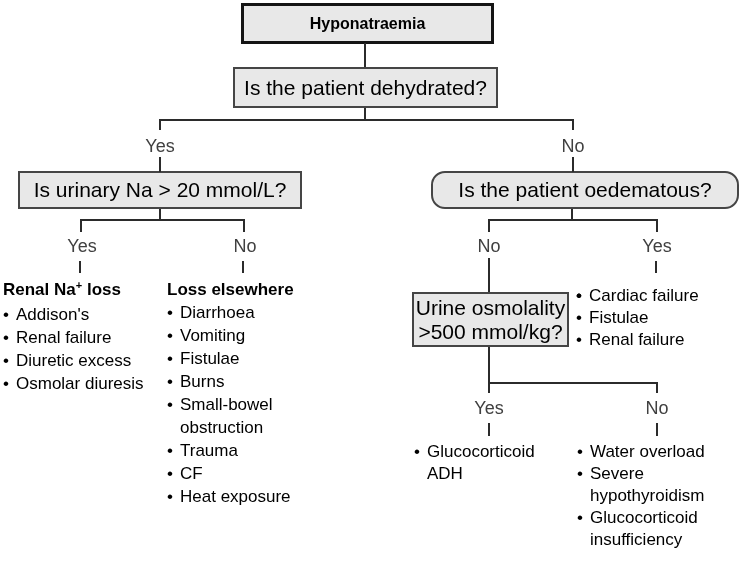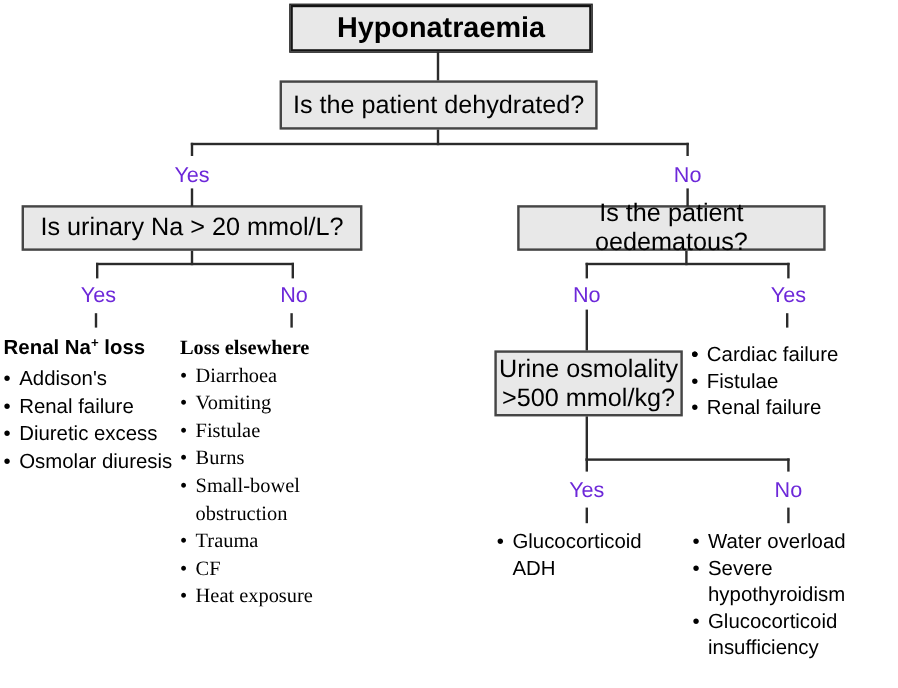--- a/index.html
+++ b/index.html
@@ -19,34 +19,34 @@
     display: flex;
     align-items: center;
     justify-content: center;
     text-align: center;
     font-size: 21px;
     color: #000000;
   }
   .node.title {
     border: 2px solid #141414;
     font-weight: bold;
-    font-size: 24px;
+    font-size: 16px;
     box-shadow: 0 0 0 1px #141414;
   }
   .node.twoline { flex-direction: column; line-height: 24px; }
   .line {
     position: absolute;
     background: #2b2b2b;
   }
   .branch-label {
     position: absolute;
     transform: translateX(-50%);
     font-size: 18px;
     white-space: nowrap;
-    color: #6d28d9;
+    color: #404040;
   }
   .list {
     position: absolute;
     font-size: 17px;
     color: #000000;
   }
   .list.lh23 { line-height: 23px; }
   .list.lh22 { line-height: 22px; }
   .list-header { font-weight: bold; white-space: nowrap; }
   .sup { font-size: 11px; vertical-align: baseline; position: relative; top: -6px; font-weight: bold; }
@@ -57,21 +57,21 @@
 <body>
 
 <div class="canvas">
 
   <div class="node title" style="left:242px; top:4px; width:251px; height:39px;">Hyponatraemia</div>
 
   <div class="node" style="left:233px; top:67px; width:265px; height:41px;">Is the patient dehydrated?</div>
 
   <div class="node" style="left:18px; top:171px; width:284px; height:38px;">Is urinary Na &gt; 20 mmol/L?</div>
 
-  <div class="node" style="left:431px; top:171px; width:257px; height:38px;">Is the patient oedematous?</div>
+  <div class="node" style="left:431px; top:171px; width:308px; height:38px;border-radius:14px;">Is the patient oedematous?</div>
 
   <div class="node twoline" style="left:412px; top:292px; width:157px; height:55px;">
     <span>Urine osmolality</span>
     <span>&gt;500 mmol/kg?</span>
   </div>
 
   <div class="line" style="left:364px; top:43px;  width:2px;  height:24px;"></div>
   <div class="line" style="left:364px; top:108px; width:2px;  height:13px;"></div>
   <div class="line" style="left:159px; top:119px; width:415px; height:2px;"></div>
   <div class="line" style="left:159px; top:119px; width:2px;  height:11px;"></div>
@@ -110,21 +110,21 @@
   <div class="branch-label" style="left:657px; top:398px;">No</div>
 
   <div class="list lh23" style="left:3px; top:278px; width:162px;">
     <div class="list-header"><span>Renal Na</span><span class="sup">+</span><span> loss</span></div>
     <div class="li"><span class="bullet">•</span><span>Addison's</span></div>
     <div class="li"><span class="bullet">•</span><span>Renal failure</span></div>
     <div class="li"><span class="bullet">•</span><span>Diuretic excess</span></div>
     <div class="li"><span class="bullet">•</span><span>Osmolar diuresis</span></div>
   </div>
 
-  <div class="list lh23" style="left:150px; top:278px; width:138px;font-family:Liberation Serif, serif;">
+  <div class="list lh23" style="left:167px; top:278px; width:138px;">
     <div class="list-header">Loss elsewhere</div>
     <div class="li"><span class="bullet">•</span><span>Diarrhoea</span></div>
     <div class="li"><span class="bullet">•</span><span>Vomiting</span></div>
     <div class="li"><span class="bullet">•</span><span>Fistulae</span></div>
     <div class="li"><span class="bullet">•</span><span>Burns</span></div>
     <div class="li"><span class="bullet">•</span><span>Small-bowel obstruction</span></div>
     <div class="li"><span class="bullet">•</span><span>Trauma</span></div>
     <div class="li"><span class="bullet">•</span><span>CF</span></div>
     <div class="li"><span class="bullet">•</span><span>Heat exposure</span></div>
   </div>

